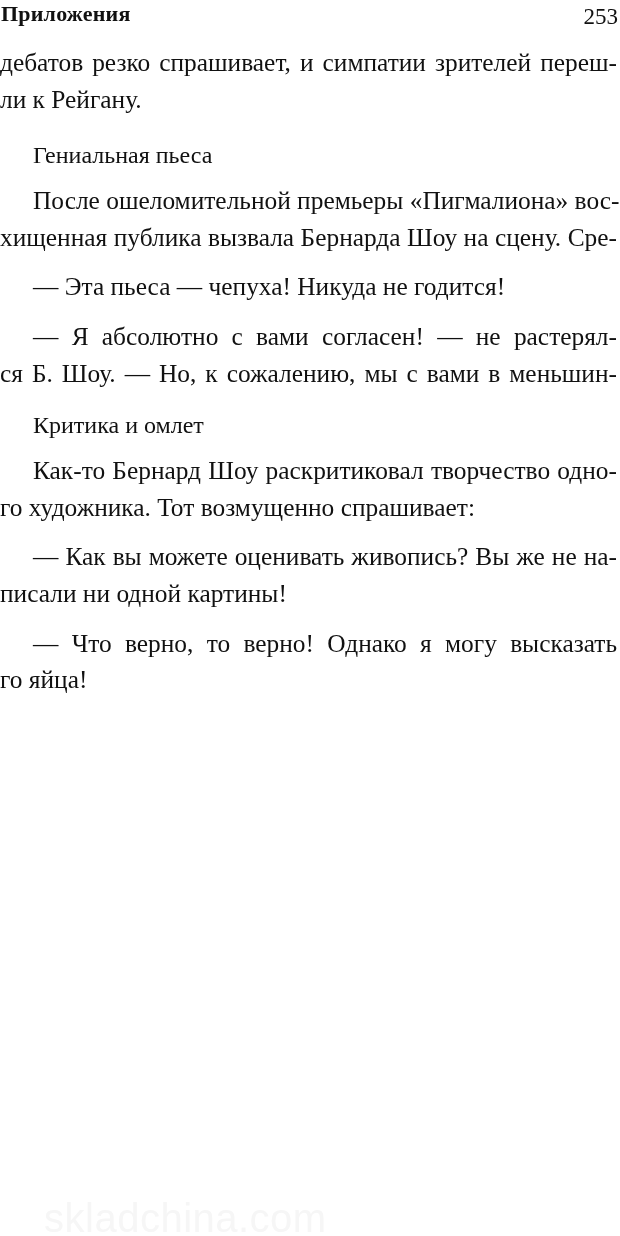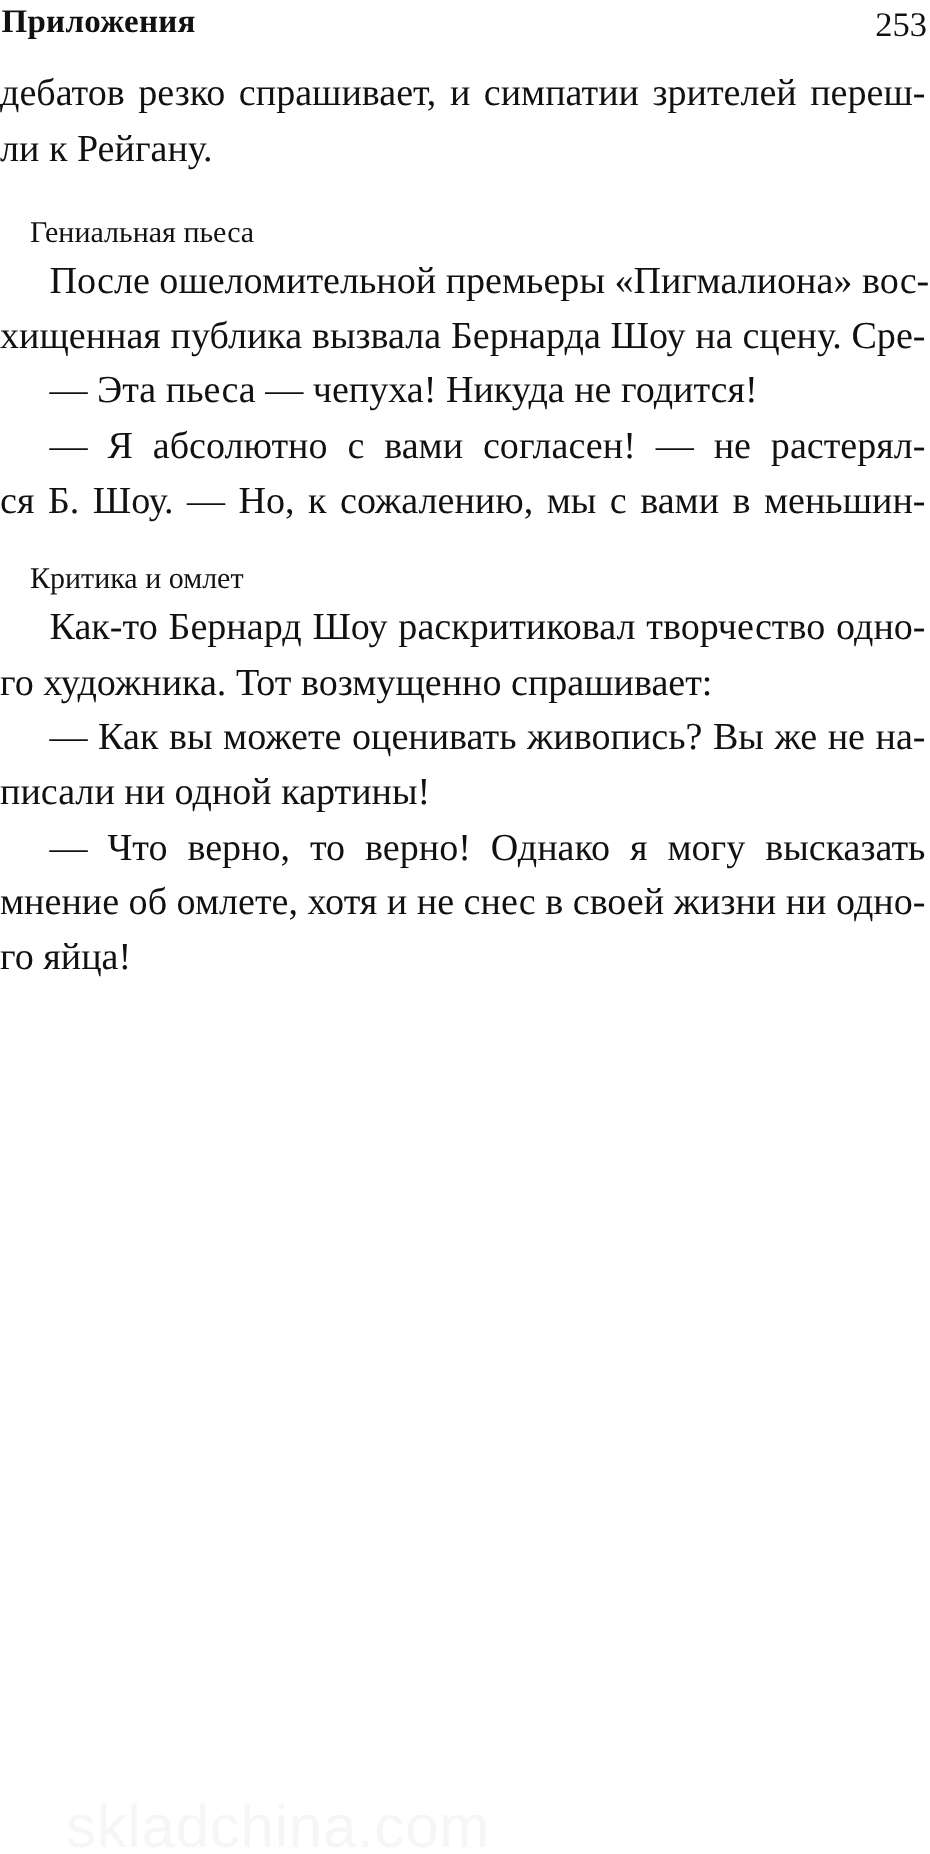--- a/index.html
+++ b/index.html
@@ -14,24 +14,24 @@
     .page-number {
       position: absolute; right: 2px; top: 4px;
       font-size: 23px;
     }
     .body {
       position: absolute; left: 0; top: 44px; width: 617px;
       font-size: 25.4px; line-height: 36.6px;
     }
     .line { white-space: nowrap; display: block; height: 36.6px; }
     .justify { text-align: justify; text-align-last: justify; }
-    .indent { padding-left: 33px; }
+    .indent { padding-left: 33px; margin-top: 13px; }
     .section-title {
-      display: block; font-size: 20px; line-height: 28px;
-      padding-left: 20px; margin-top: 20px; height: 28px; white-space: nowrap;
+      display: block; font-size: 24px; line-height: 28px;
+      padding-left: 33px; margin-top: 20px; height: 28px; white-space: nowrap;
     }
     .section-title.first { margin-top: 24px; }
     .section-title.second { }
     .watermark {
       position: absolute; left: 44px; top: 1196px;
       font-family: "Liberation Sans", sans-serif; font-size: 40px;
       color: #f6f6f6; letter-spacing: 0.5px;
     }
   </style>
 </head>
@@ -50,17 +50,16 @@
   <span class="line indent">— Эта пьеса — чепуха! Никуда не годится!</span>
   <span class="line justify indent">— Я абсолютно с вами согласен! — не растерял-</span>
   <span class="line justify">ся Б. Шоу. — Но, к сожалению, мы с вами в меньшин-</span>
 
   <span class="section-title second">Критика и омлет</span>
   <span class="line justify indent">Как-то Бернард Шоу раскритиковал творчество одно-</span>
   <span class="line">го художника. Тот возмущенно спрашивает:</span>
   <span class="line justify indent">— Как вы можете оценивать живопись? Вы же не на-</span>
   <span class="line">писали ни одной картины!</span>
   <span class="line justify indent">— Что верно, то верно! Однако я могу высказать</span>
-  <span class="line justify">мнение об омлете, хотя и не снес в своей жизни ни одно-</span>
   <span class="line">го яйца!</span>
 </div>
 
 <div class="watermark">skladchina.com</div>
 
 </body></html>

